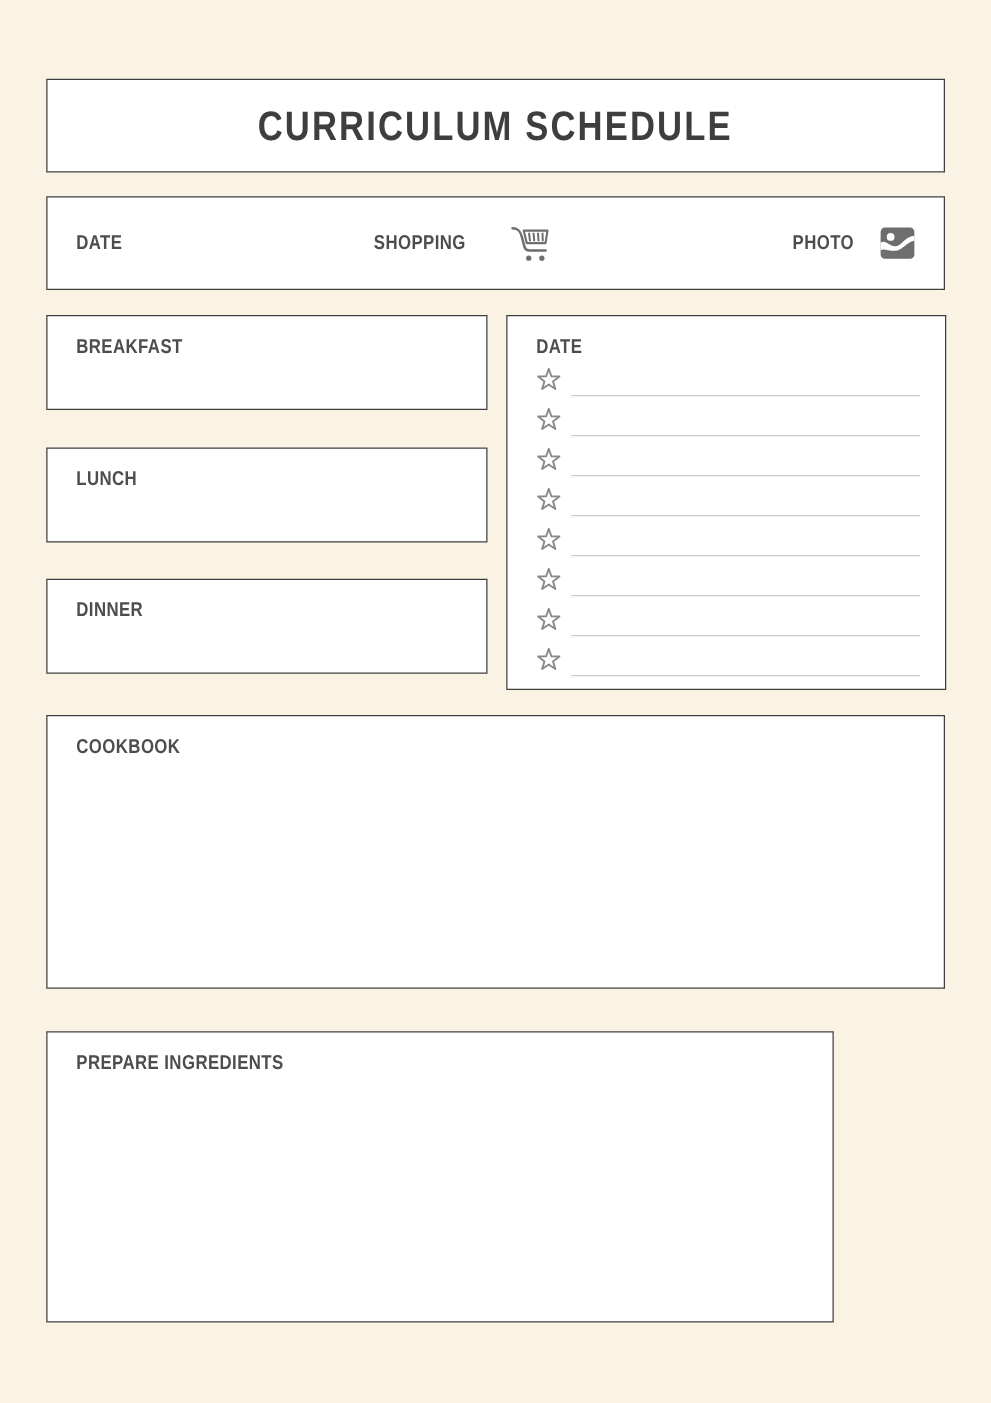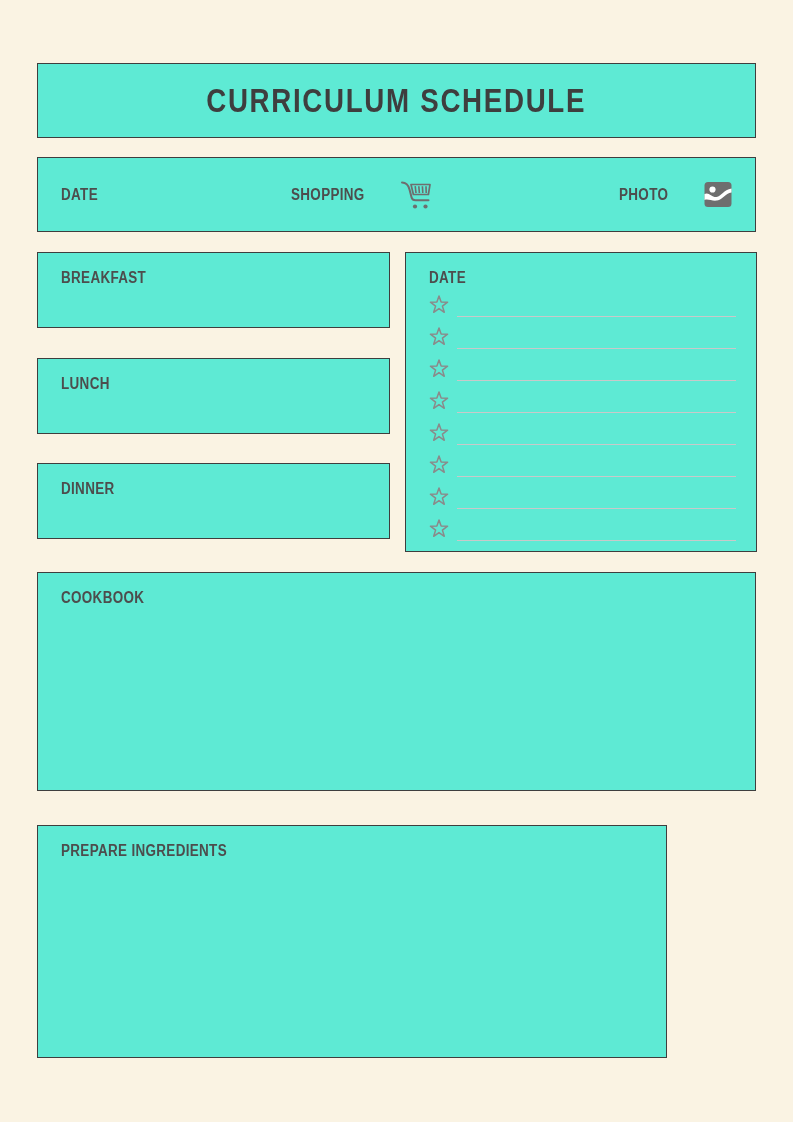--- a/index.html
+++ b/index.html
@@ -7,21 +7,21 @@
   .page {
     position: relative;
     width: 793px;
     height: 1122px;
     background: #faf3e3;
     font-family: "Liberation Sans", sans-serif;
     overflow: hidden;
   }
   .box {
     position: absolute;
-    background: #5eead4;
+    background: #ffffff;
     border: 1.6px solid #3e3e3e;
   }
   .condensed {
     display: inline-block;
     transform: scaleX(0.84);
     transform-origin: 0 50%;
     white-space: nowrap;
   }
   .label {
     font-weight: bold;
@@ -51,21 +51,21 @@
   }
   .header-left { flex: 0 0 auto; }
   .header-center {
     flex: 1 1 auto;
     display: flex; align-items: center; justify-content: center;
     gap: 20px;
   }
   .header-right {
     flex: 0 0 auto;
     display: flex; align-items: center;
-    gap: 26px;
+    gap: 11px;
   }
   .icon-svg { display: block; }
   
   .meal-box { left: 37px; width: 353px; height: 76px; padding: 16px 0 0 23px; }
   .breakfast-box { top: 252px; }
   .lunch-box { top: 358px; }
   .dinner-box { top: 463px; }
   
   .date-panel {
     left: 405px; top: 252px; width: 352px; height: 300px;

